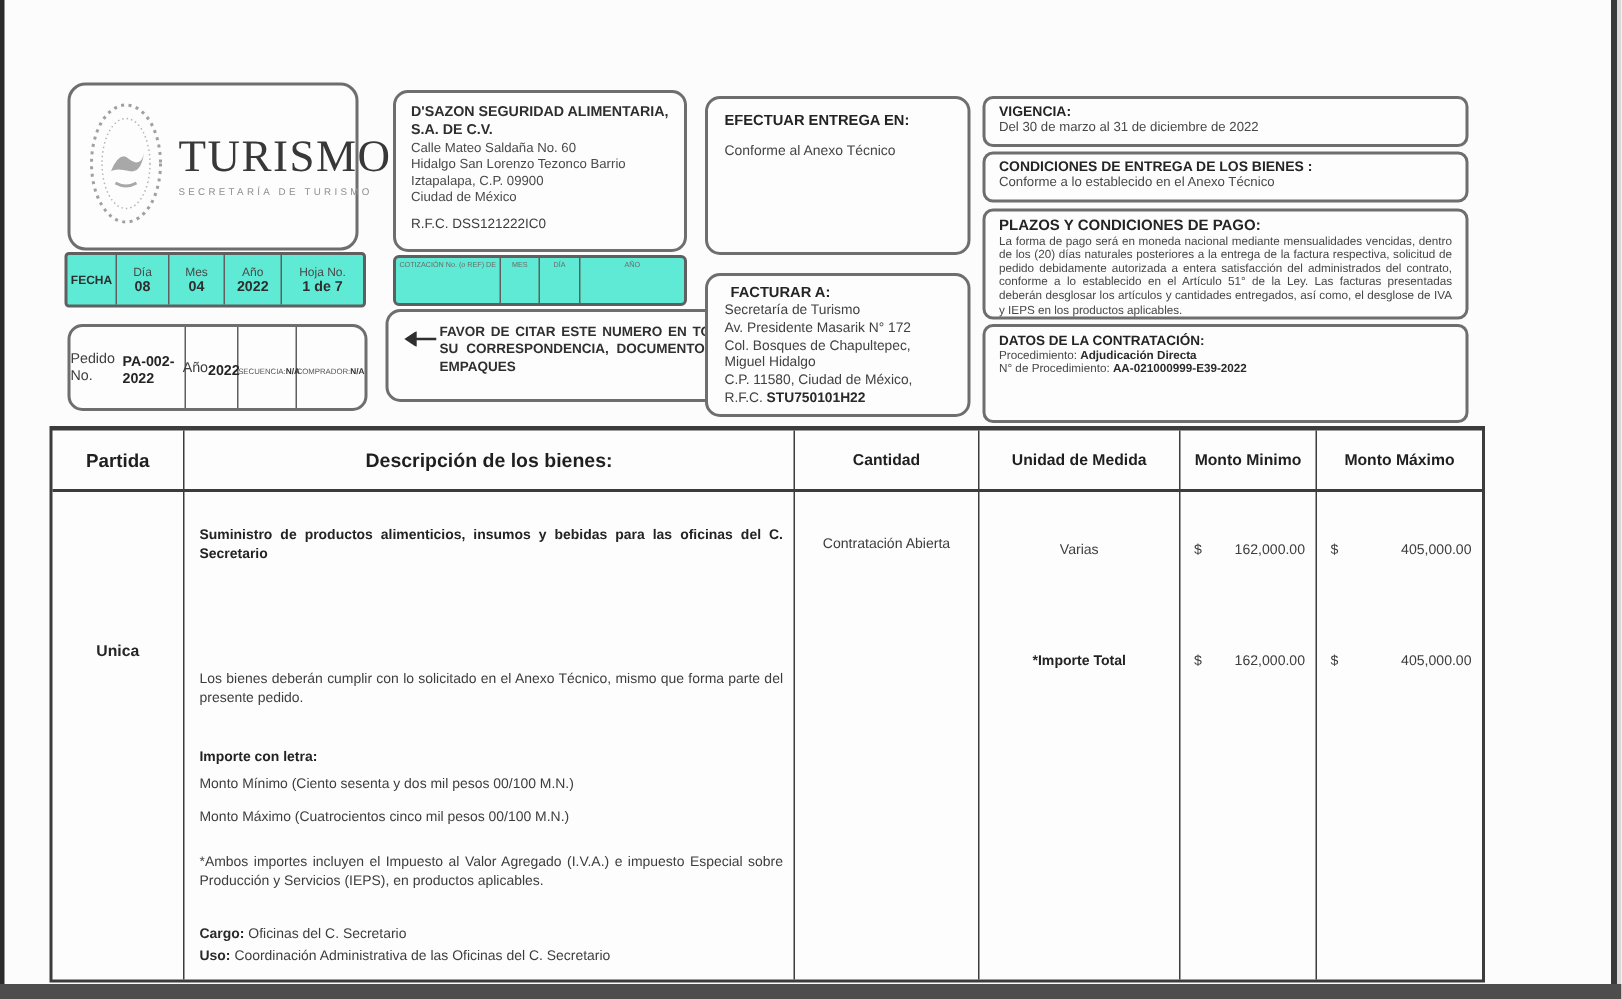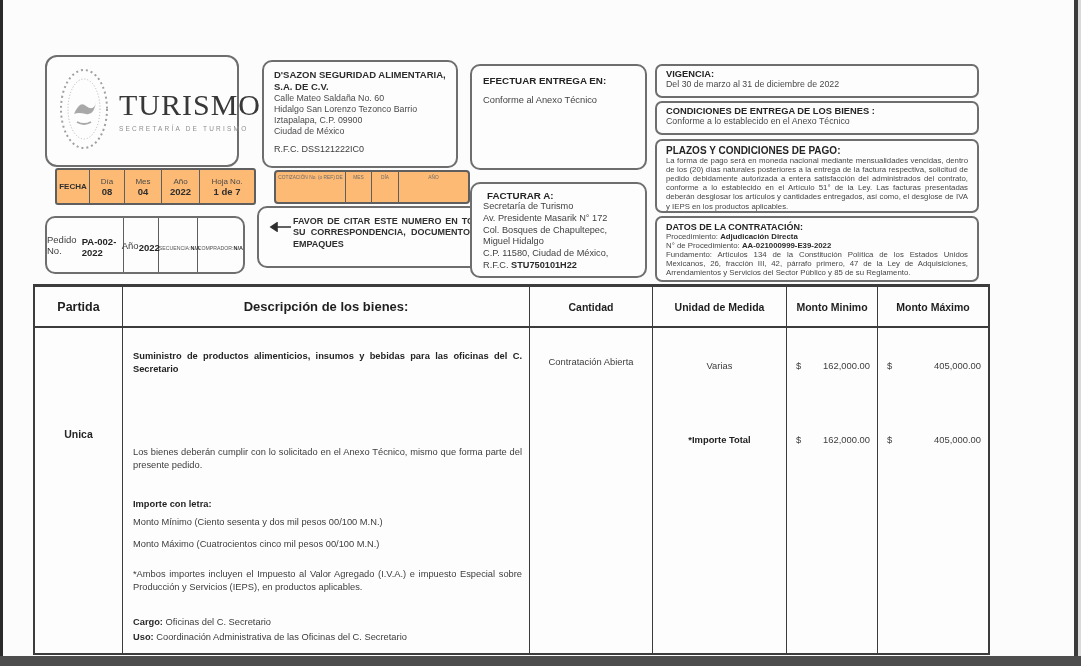--- a/index.html
+++ b/index.html
@@ -4,21 +4,21 @@
 <style>
   html,body{margin:0;padding:0;}
   body{font-family:"Liberation Sans",sans-serif;background:#e9e9e9;}
   .page{position:relative;width:1081px;height:666px;background:#fcfcfc;overflow:hidden;color:#3f3f3f;}
   .edge-left{position:absolute;left:0;top:0;width:3px;height:666px;background:#2b2b2b;}
   .edge-right{position:absolute;left:1074px;top:0;width:4px;height:666px;background:#3a3a3a;}
   .edge-right-sliver{position:absolute;left:1078px;top:0;width:3px;height:666px;background:#d9d9d9;}
   .edge-bottom{position:absolute;left:0;top:656px;width:1081px;height:10px;background:#4d4d4d;}
 
   .box{position:absolute;border:2px solid #6e6e6e;border-radius:10px;background:#fdfdfd;box-sizing:border-box;}
-  .cellgrid{position:absolute;border:2px solid #5f5f5f;background:#fdba74;box-sizing:border-box;display:flex;border-radius:3px;margin-left:12px;}
+  .cellgrid{position:absolute;border:2px solid #5f5f5f;background:#5eead4;box-sizing:border-box;display:flex;border-radius:3px;}
   .cellgrid .cell{border-right:1.5px solid #5f5f5f;display:flex;flex-direction:column;align-items:center;justify-content:center;box-sizing:border-box;}
   .cellgrid .cell:last-child{border-right:none;}
 
   
   .logo-box{left:45px;top:55px;width:194px;height:112px;border-radius:12px;display:flex;align-items:center;padding:0 10px;}
   .logo-title{font-family:"Liberation Serif",serif;font-size:30px;letter-spacing:1px;color:#383838;line-height:1;}
   .logo-sub{font-size:6.5px;letter-spacing:2.2px;color:#8f8f8f;margin-top:5px;}
 
   
   .fecha{left:43px;top:168px;width:201px;height:37px;}
@@ -235,21 +235,20 @@
 
   <div class="box rbox plazos">
     <div class="t" style="font-size:10px;">PLAZOS Y CONDICIONES DE PAGO:</div>
     <div class="small-just">La forma de pago será en moneda nacional mediante mensualidades vencidas, dentro de los (20) días naturales posteriores a la entrega de la factura respectiva, solicitud de pedido debidamente autorizada a entera satisfacción del administrados del contrato, conforme a lo establecido en el Artículo 51° de la Ley. Las facturas presentadas deberán desglosar los artículos y cantidades entregados, así como, el desglose de IVA y IEPS en los productos aplicables.</div>
   </div>
 
   <div class="box rbox datos">
     <div class="t" style="font-size:9px;">DATOS DE LA CONTRATACIÓN:</div>
     <div class="dl"><span>Procedimiento: </span><span class="bold">Adjudicación Directa</span></div>
     <div class="dl"><span>N° de Procedimiento: </span><span class="bold">AA-021000999-E39-2022</span></div>
-    <div class="small-just">Fundamento: Artículos 134 de la Constitución Política de los Estados Unidos Mexicanos, 26, fracción III, 42, párrafo primero, 47 de la Ley de Adquisiciones, Arrendamientos y Servicios del Sector Público y 85 de su Reglamento.</div>
   </div>
 
   <div class="tbl">
     <div class="trow thead">
       <div class="tc c-partida h-partida">Partida</div>
       <div class="tc c-desc h-desc">Descripción de los bienes:</div>
       <div class="tc c-cant h-cant">Cantidad</div>
       <div class="tc c-unid h-unid">Unidad de Medida</div>
       <div class="tc c-min h-min">Monto Minimo</div>
       <div class="tc c-max h-max">Monto Máximo</div>

